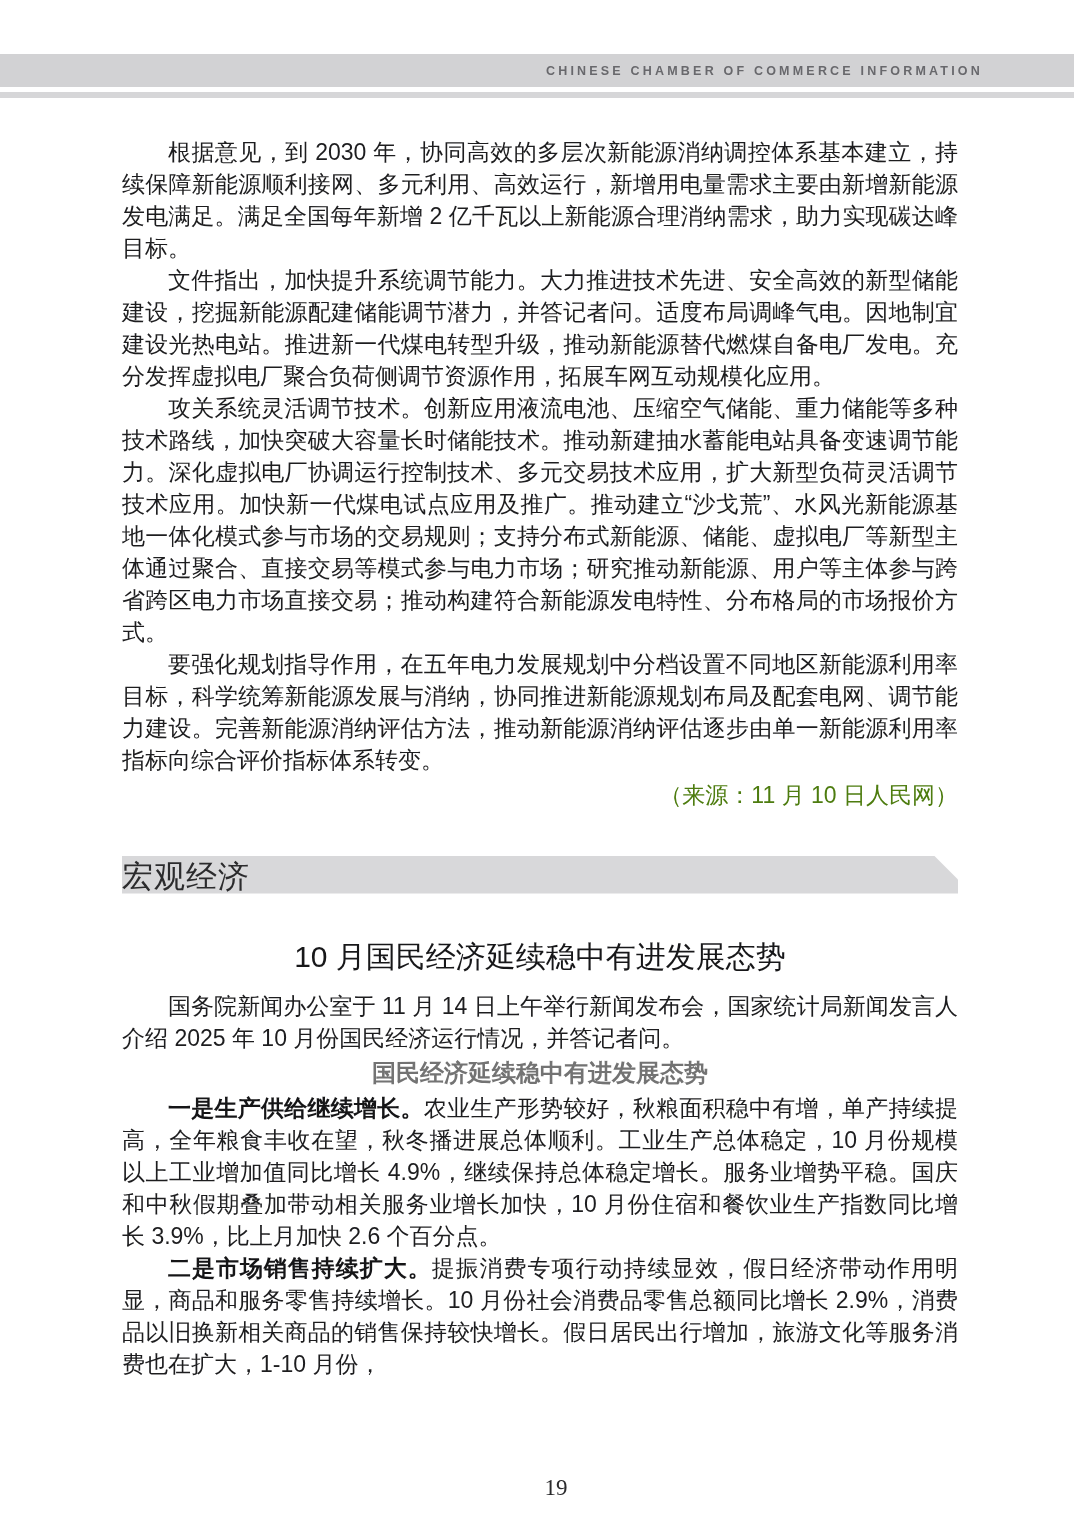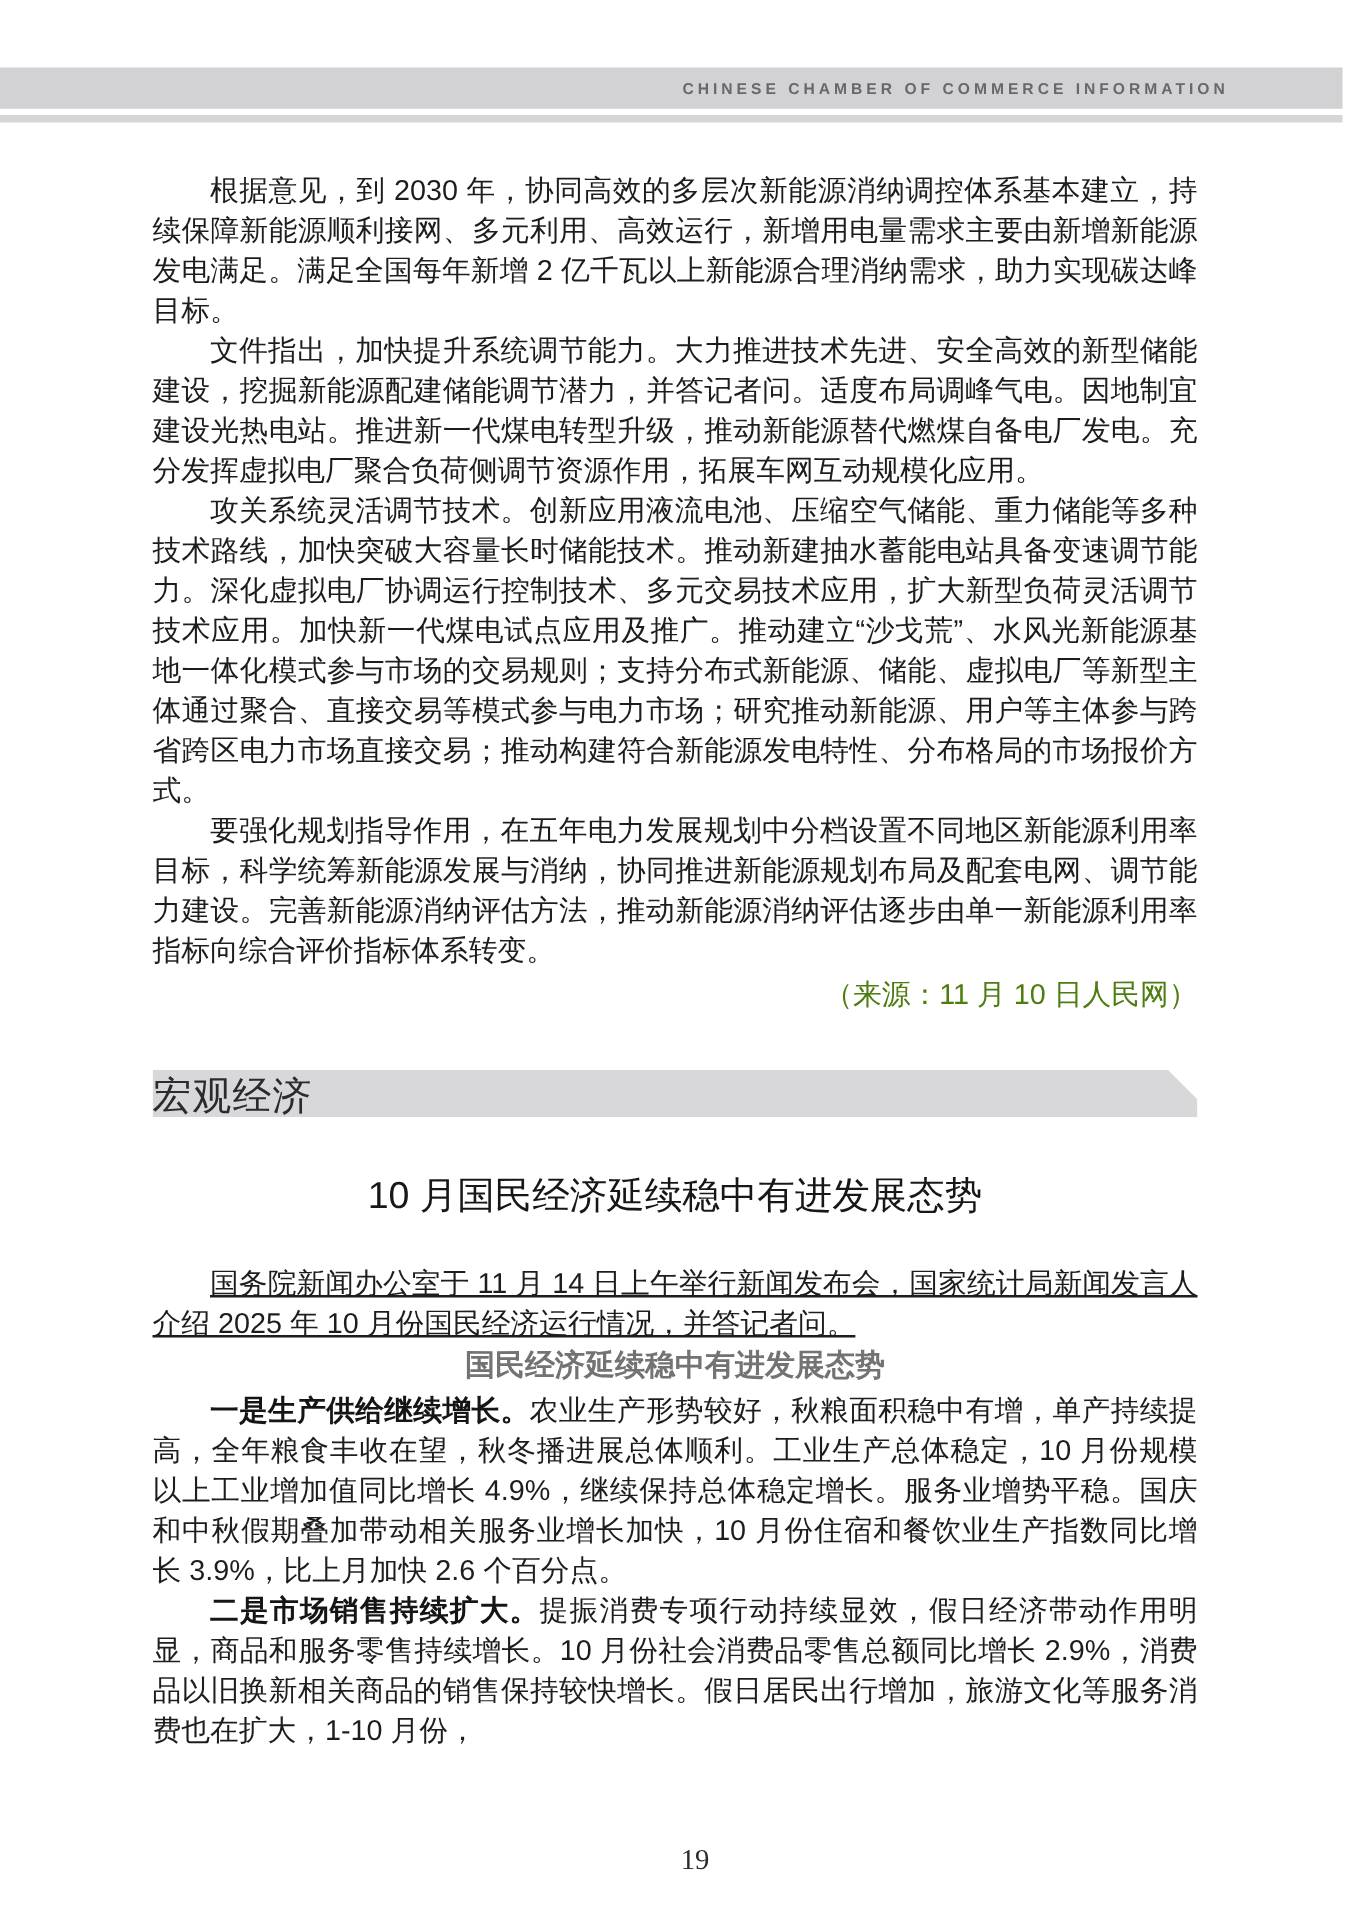--- a/index.html
+++ b/index.html
@@ -91,22 +91,21 @@
   .article-title {
     margin: 42px 0 0 0;
     font-size: 30px;
     line-height: 42px;
     font-weight: normal;
     color: #171719;
     text-align: center;
     text-indent: 0;
   }
   .intro {
-    margin-top: 32px;
-    text-decoration: underline;
+    margin-top: 12px;
   }
   .subheading {
     margin: 0;
     font-size: 24px;
     line-height: 38.6px;
     font-weight: bold;
     color: #737373;
     text-align: center;
     text-indent: 0;
   }

